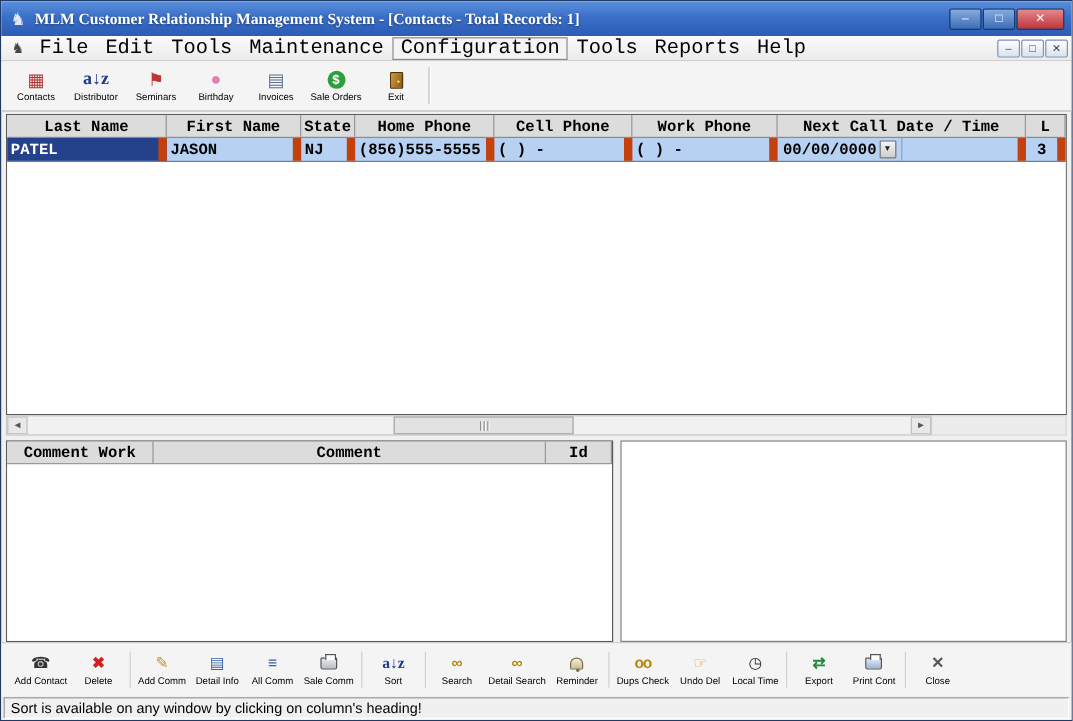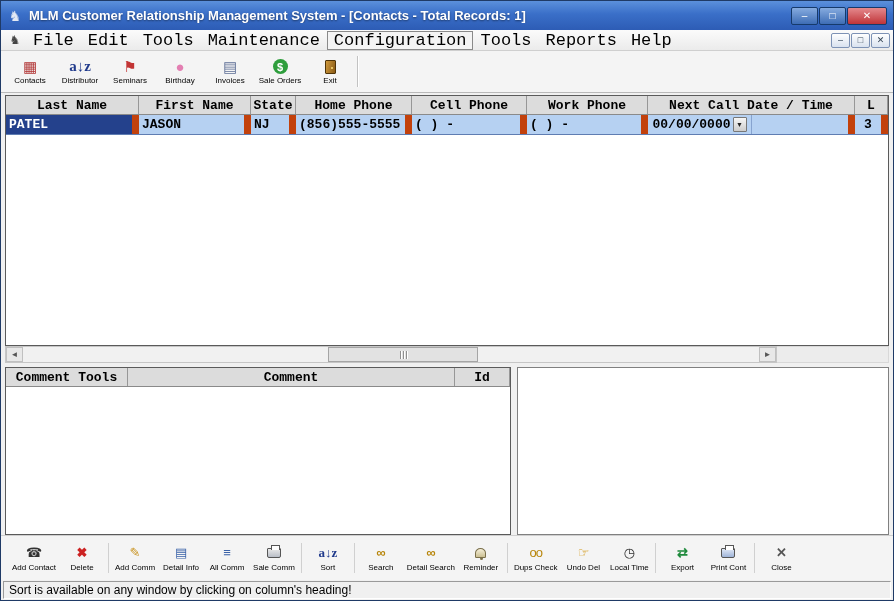--- a/index.html
+++ b/index.html
@@ -6,21 +6,21 @@
   body { font-family: "Liberation Sans", sans-serif; background: #fff; }
   .window { width: 894px; height: 601px; border: 1px solid #1f3a66; background: #f0f0f0;
             display: flex; flex-direction: column; overflow: hidden; }
 
   
   .titlebar { height: 29px; flex: 0 0 auto; display: flex; align-items: center; padding: 0 6px;
               background: linear-gradient(to bottom, #5b90dc 0%, #3a6fc8 45%, #2d5cb5 100%);
               color: #fff; }
   .app-icon { width: 16px; text-align: center; font-size: 14px; color: #e3e9f4; margin-right: 6px; }
   .title-text { flex: 1; font-size: 13px; font-weight: bold; white-space: nowrap; overflow: hidden;
-                text-shadow: 0 1px 2px rgba(0,0,0,.45); }
+                text-shadow: 0 1px 2px rgba(0,0,0,.45); font-family: Liberation Serif, serif; }
   .win-buttons { display: flex; gap: 1px; }
   .win-btn { width: 27px; height: 18px; border: 1px solid #163a6b; border-radius: 2px;
              background: linear-gradient(#86abdf, #3e6db5); color: #fff; font-size: 10px;
              line-height: 15px; text-align: center; cursor: pointer; padding: 0; }
   .win-btn.close { width: 40px; background: linear-gradient(#e4898d, #c03438); }
 
   
   .menubar { height: 21px; flex: 0 0 auto; display: flex; align-items: center; padding: 0 3px;
              background: linear-gradient(#fbfbfb, #ebebeb); border-bottom: 1px solid #cfcfcf; }
   .mdi-icon { width: 16px; text-align: center; font-size: 12px; color: #444; margin: 0 3px; }
@@ -119,21 +119,21 @@
   .ic-printer { display: inline-block; width: 14px; height: 10px; border: 1px solid #555;
                 border-radius: 1px 1px 2px 2px; background: linear-gradient(#e8e8e8, #b9bec7); position: relative; }
   .ic-printer::before { content: ""; position: absolute; left: 3px; top: -4px; width: 7px; height: 4px;
                         background: #fff; border: 1px solid #555; border-bottom: none; }
   .ic-printer.blue { background: linear-gradient(#dfe7f5, #9fb4d8); }
   .ic-search, .ic-detailsearch { color: #b8860b; font-weight: bold; font-size: 14px; }
   .ic-bell { display: inline-block; width: 11px; height: 10px; border: 1px solid #7a6f4a;
              border-radius: 50% 50% 12% 12%; background: linear-gradient(#f5efd8, #cbbf92); position: relative; }
   .ic-bell::after { content: ""; position: absolute; left: 4px; bottom: -3px; width: 3px; height: 3px;
                     background: #7a6f4a; border-radius: 50%; }
-  .ic-dups { color: #b8860b; font-weight: normal; font-size: 11px; letter-spacing: -1px; }
+  .ic-dups { color: #b8860b; font-weight: bold; font-size: 11px; letter-spacing: -1px; }
   .ic-undo { color: #d49a1c; font-size: 14px; }
   .ic-clock { color: #333; font-size: 13px; }
   .ic-export { color: #1f8a3c; font-weight: bold; font-size: 14px; }
   .ic-closex { color: #555; font-weight: bold; }
 
   
   .statusbar { height: 20px; flex: 0 0 auto; background: #f0f0f0; display: flex; align-items: center; padding: 1px 2px; }
   .status-field { flex: 1; height: 100%; border: 1px solid; border-color: #9a9a9a #ffffff #ffffff #9a9a9a;
                   display: flex; align-items: center; padding: 0 5px; font-size: 12px; color: #000;
                   white-space: nowrap; overflow: hidden; }
@@ -252,21 +252,21 @@
       <button class="sb-btn">
           <span>►</span>
         </button>
     </div>
     <div class="hscroll-corner"></div>
   </div>
 
   <div class="panels">
     <div class="left-panel">
       <div class="left-header">
-        <div class="gh k0">Comment Tools</div>
+        <div class="gh k0">Comment Work</div>
         <div class="gh k1">Comment</div>
         <div class="gh k2">Id</div>
       </div>
       <div class="left-body"></div>
     </div>
     <div class="right-panel"></div>
   </div>
 
   <div class="bottom-toolbar">
     <button class="bt-btn">

